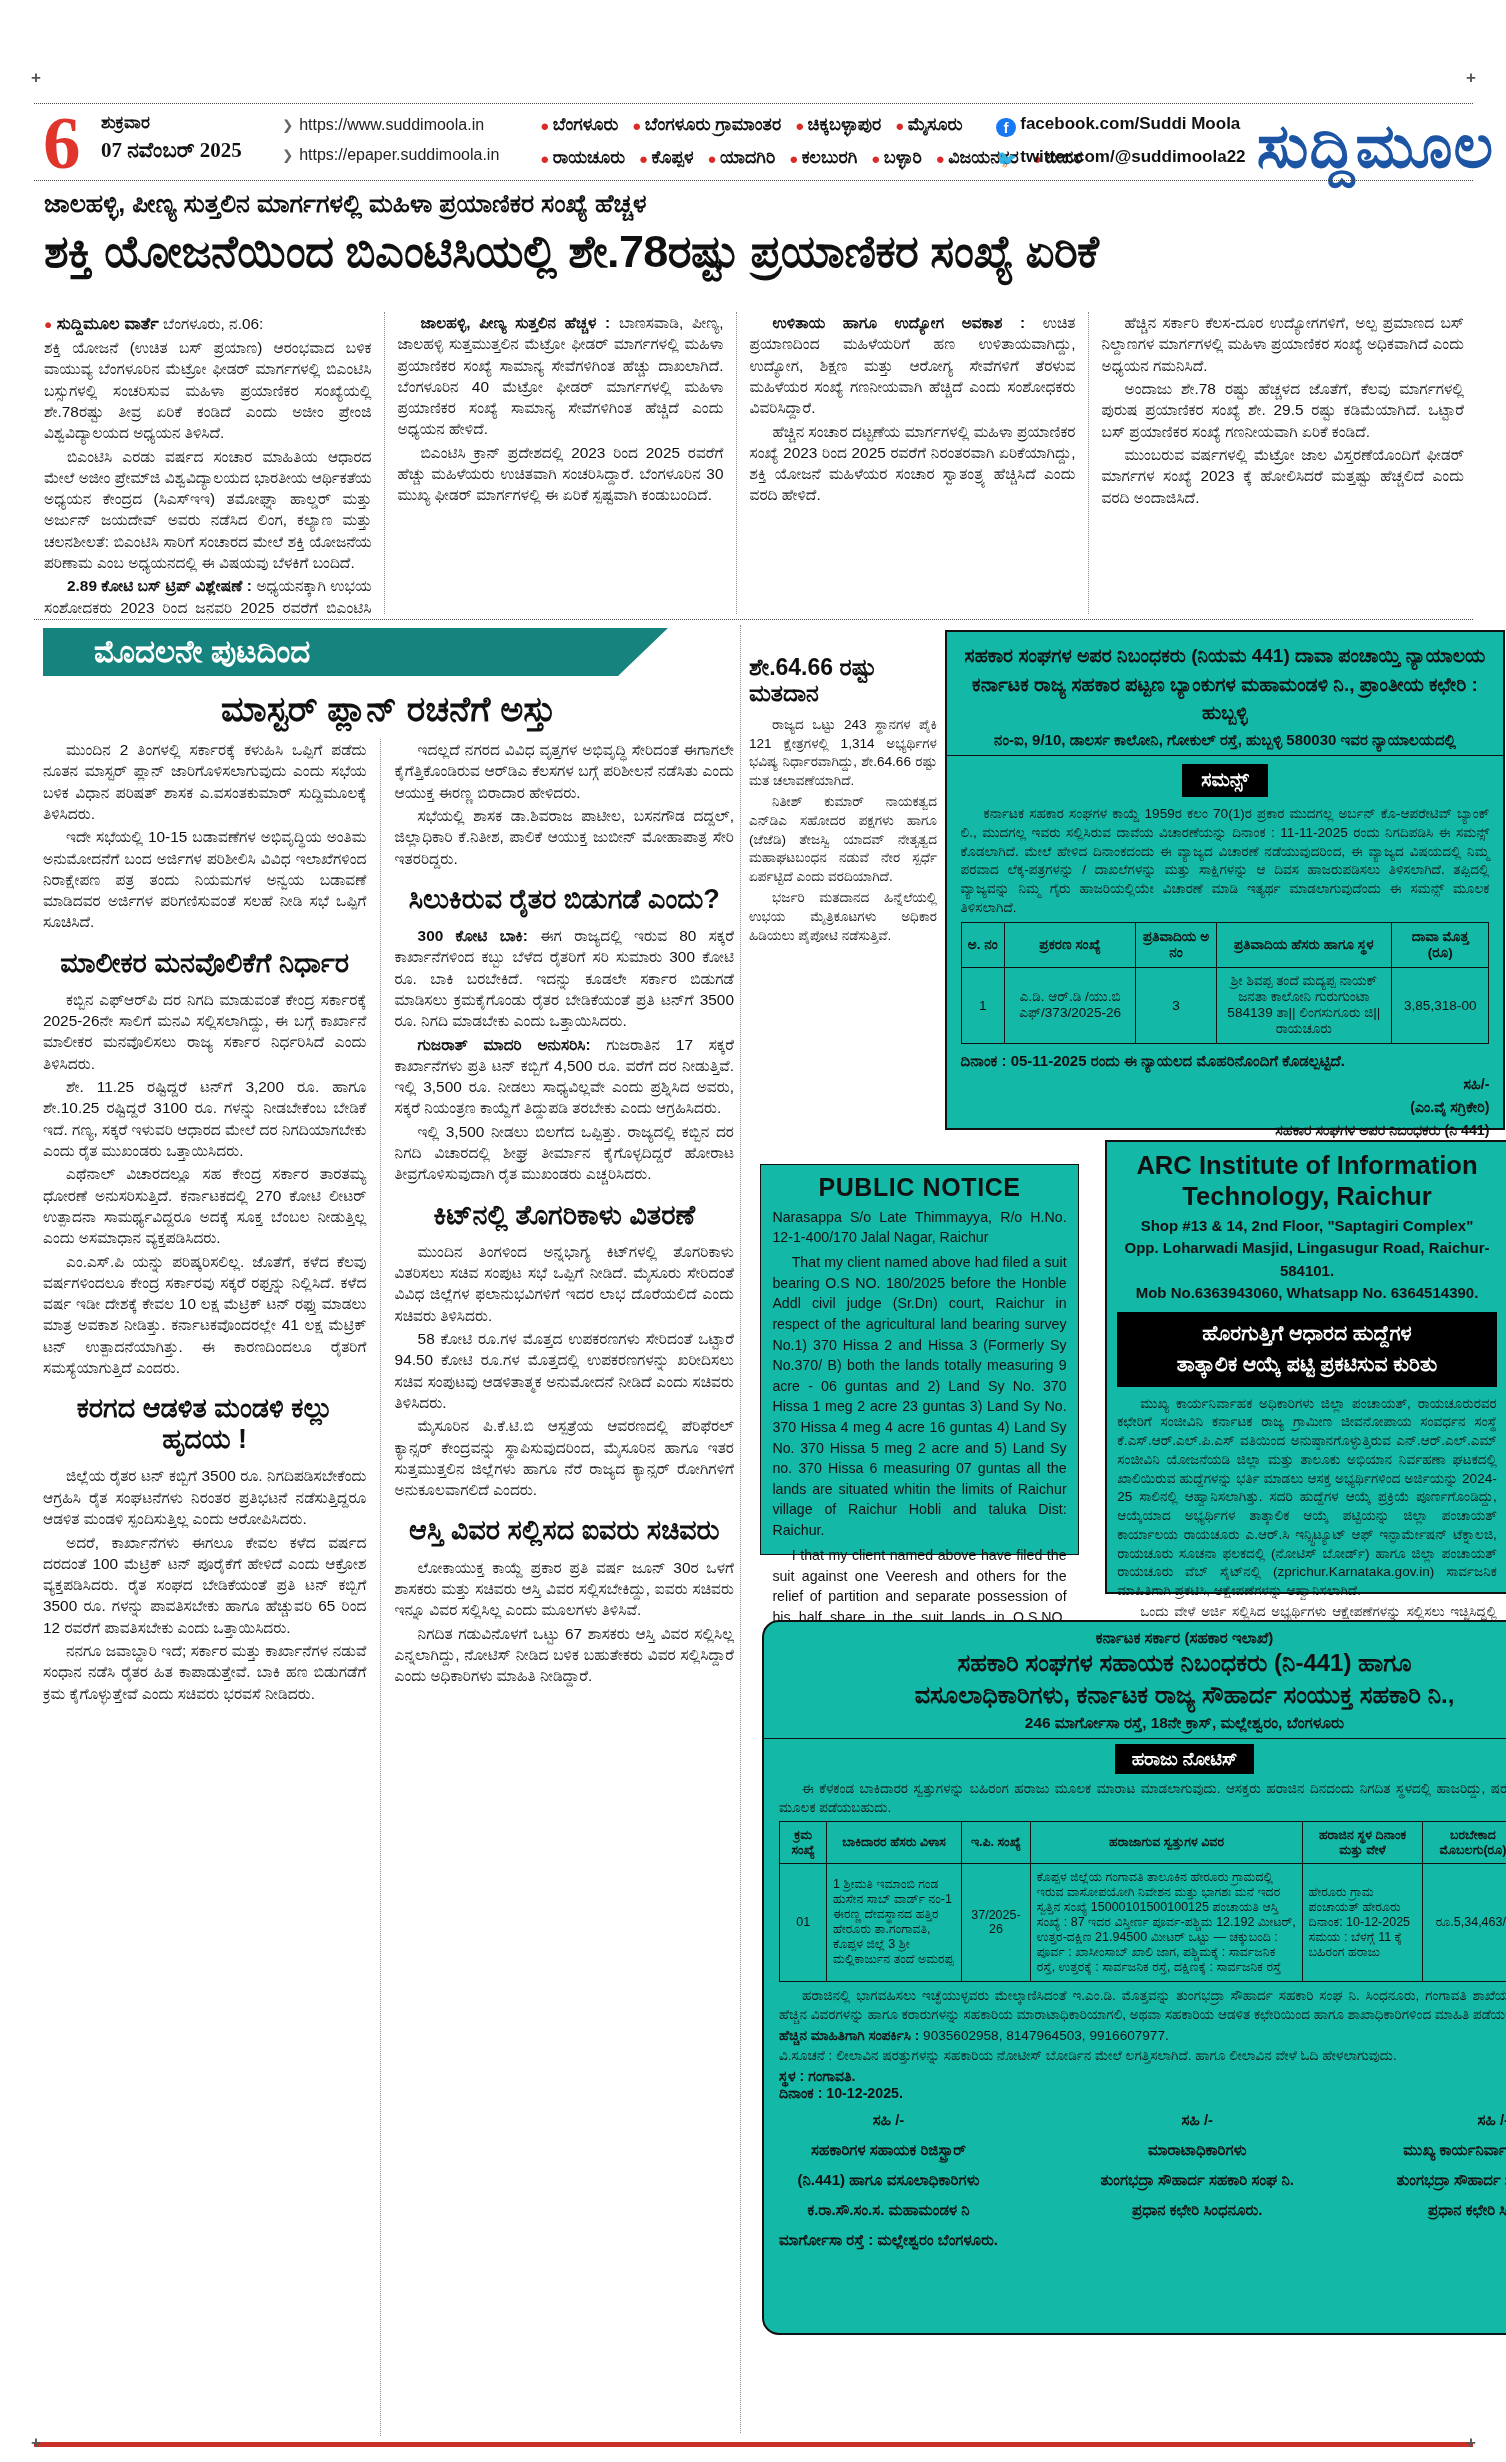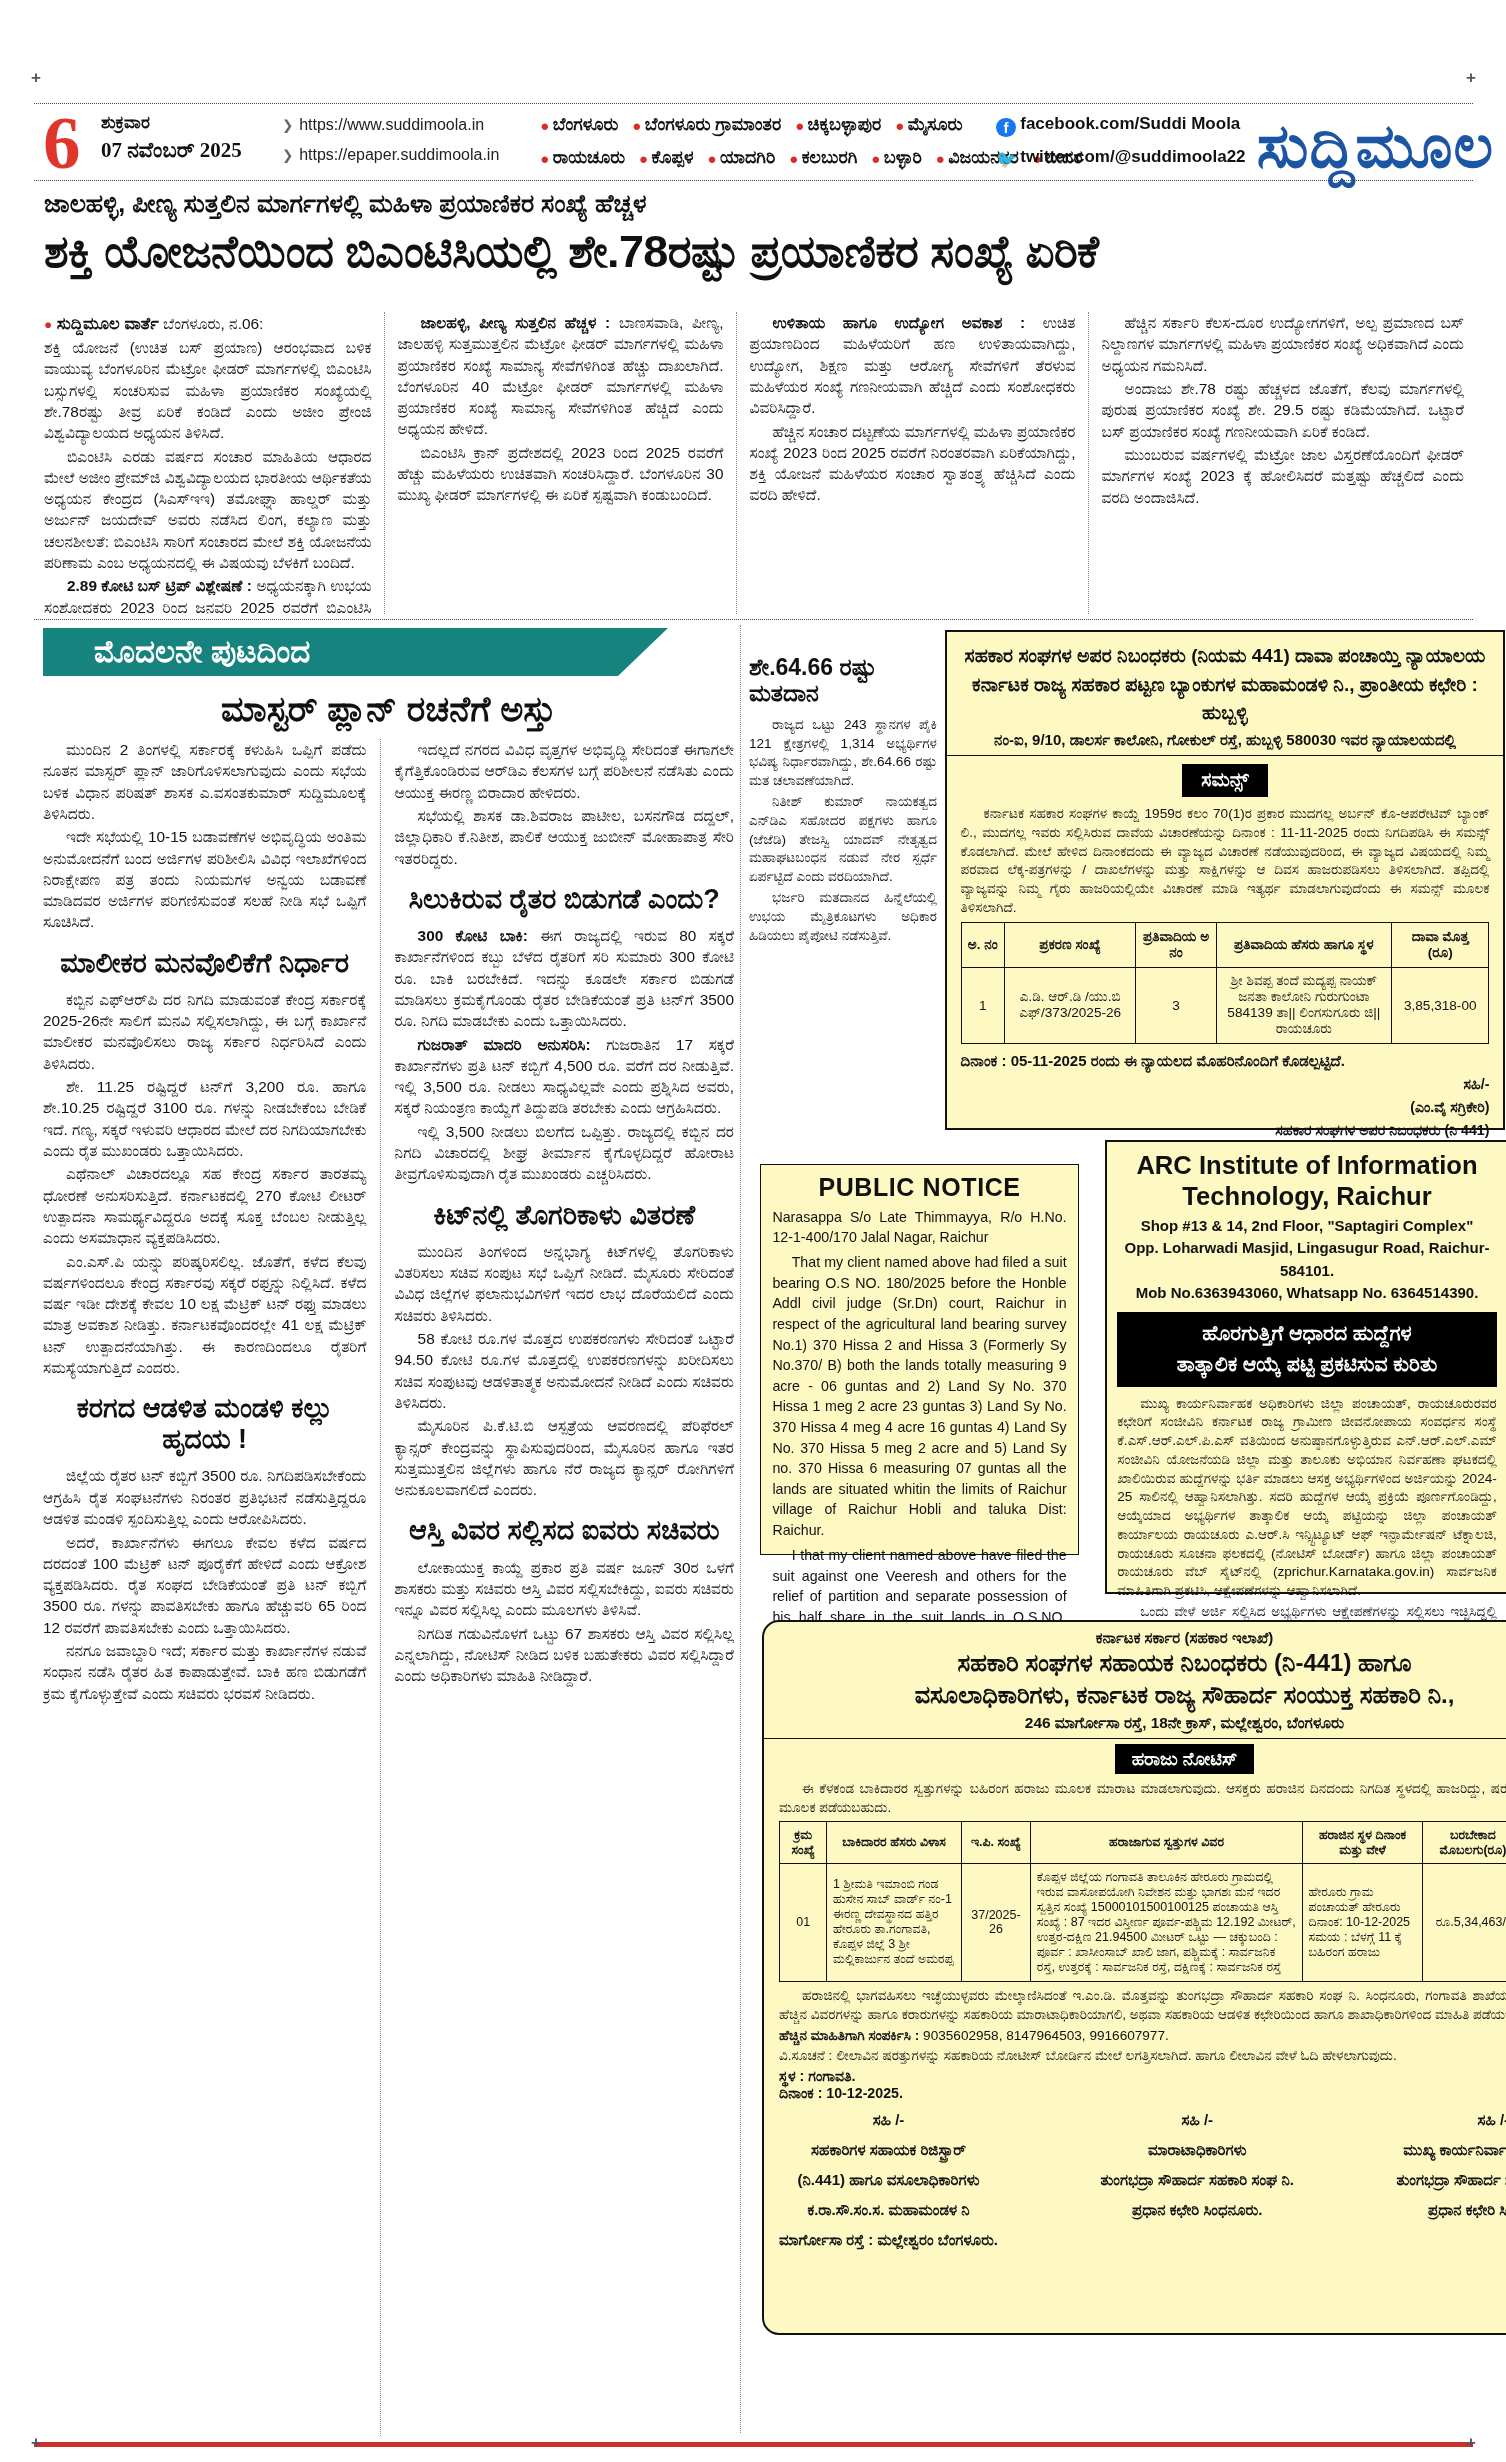--- a/index.html
+++ b/index.html
@@ -29,21 +29,21 @@
   .lead-in{font-weight:bold;}
   .srcdot{color:#d92b27;font-size:13.6px;margin-right:4.5px;}
   .srcname{font-weight:bold;font-size:16.5px;}
   .col{box-sizing:border-box;}
   .colrule{border-right:1.1px dotted #888;}
   
   .banner{background:#17837e;color:#fff;font-size:31px;font-weight:bold;display:flex;align-items:center;padding-left:51px;clip-path:polygon(0 0,100% 0,92% 100%,0 100%);}
   .mphead{font-size:35px;font-weight:bold;text-align:center;}
   .subhead{font-size:27px;font-weight:bold;text-align:center;margin:15px 0 10.2px 0;line-height:1.15;}
   
-  .nbox{border:2.3px solid #111;box-sizing:border-box;background:#fef9c3;}
+  .nbox{border:2.3px solid #111;box-sizing:border-box;background:#14b8a6;}
   .badge{background:#000;color:#fff;display:inline-block;font-weight:bold;}
   .ctr{text-align:center;}
   table{border-collapse:collapse;}
   .ntable th,.ntable td{border:1.7px solid #111;padding:5.7px;vertical-align:middle;}
   .small{font-size:13.6px;}
   .sig{font-weight:bold;text-align:center;font-size:15px;line-height:2.0;}
   .redbar{background:#c9302a;height:4.5px;}
   .engl{font-size:14.2px;line-height:1.45;text-align:justify;}
 </style>
 </head>

